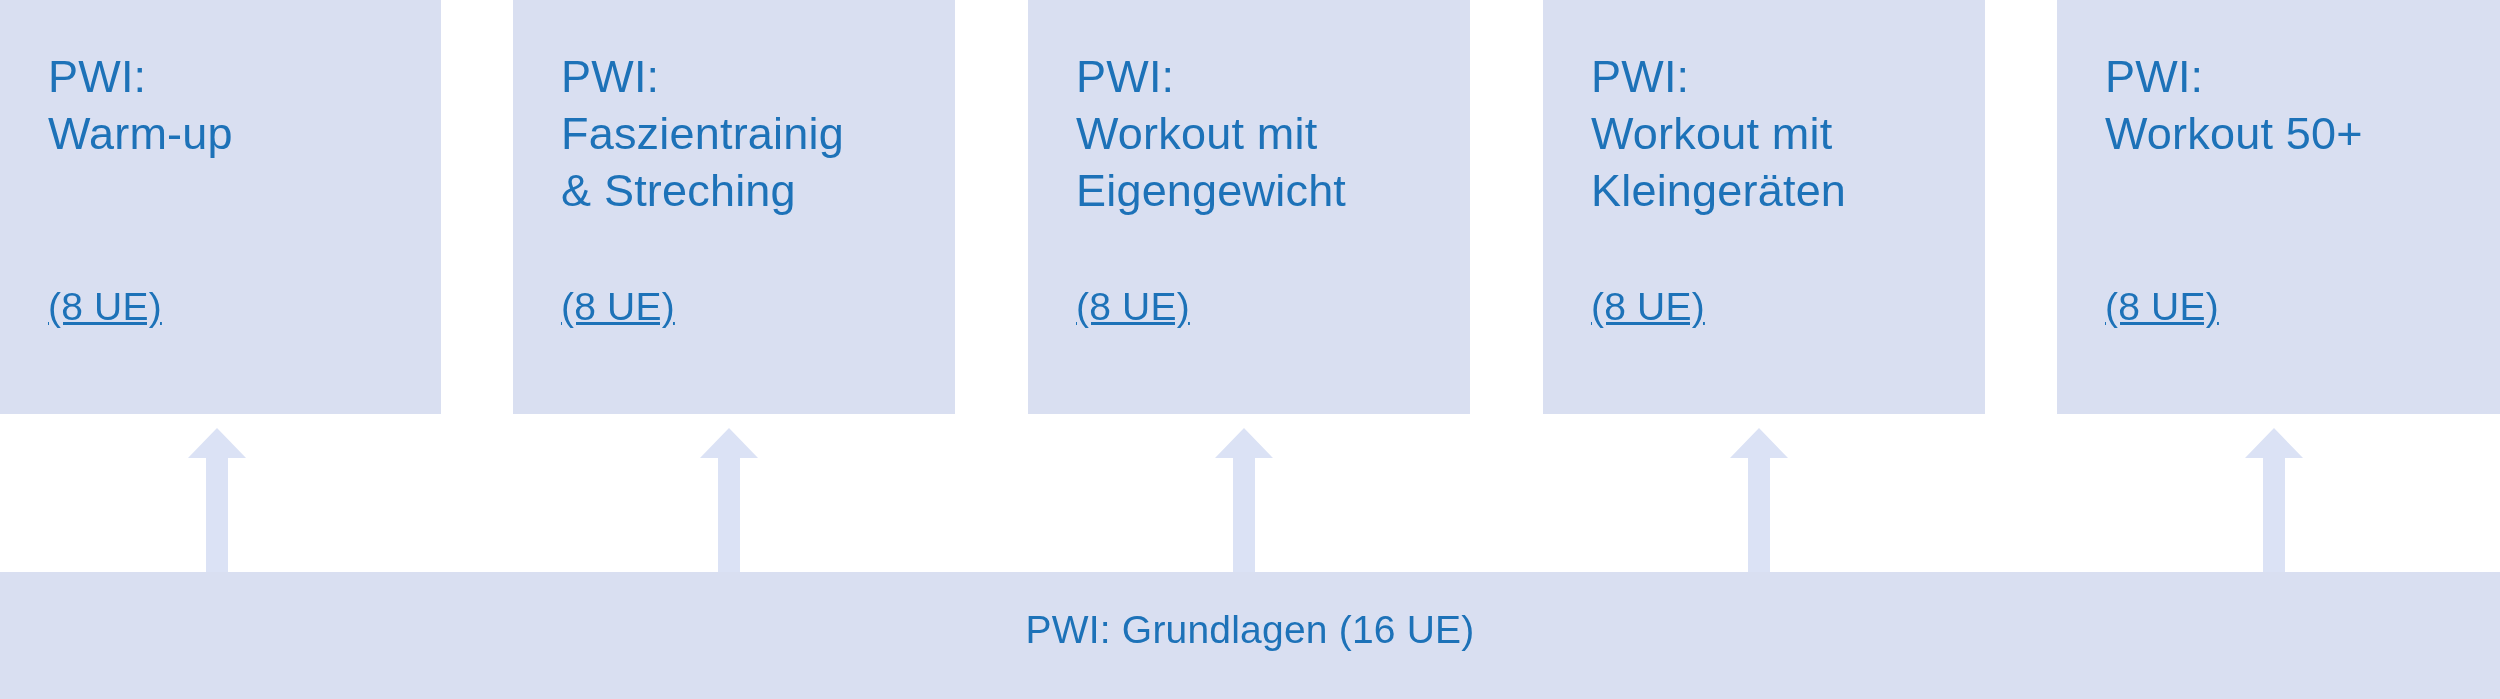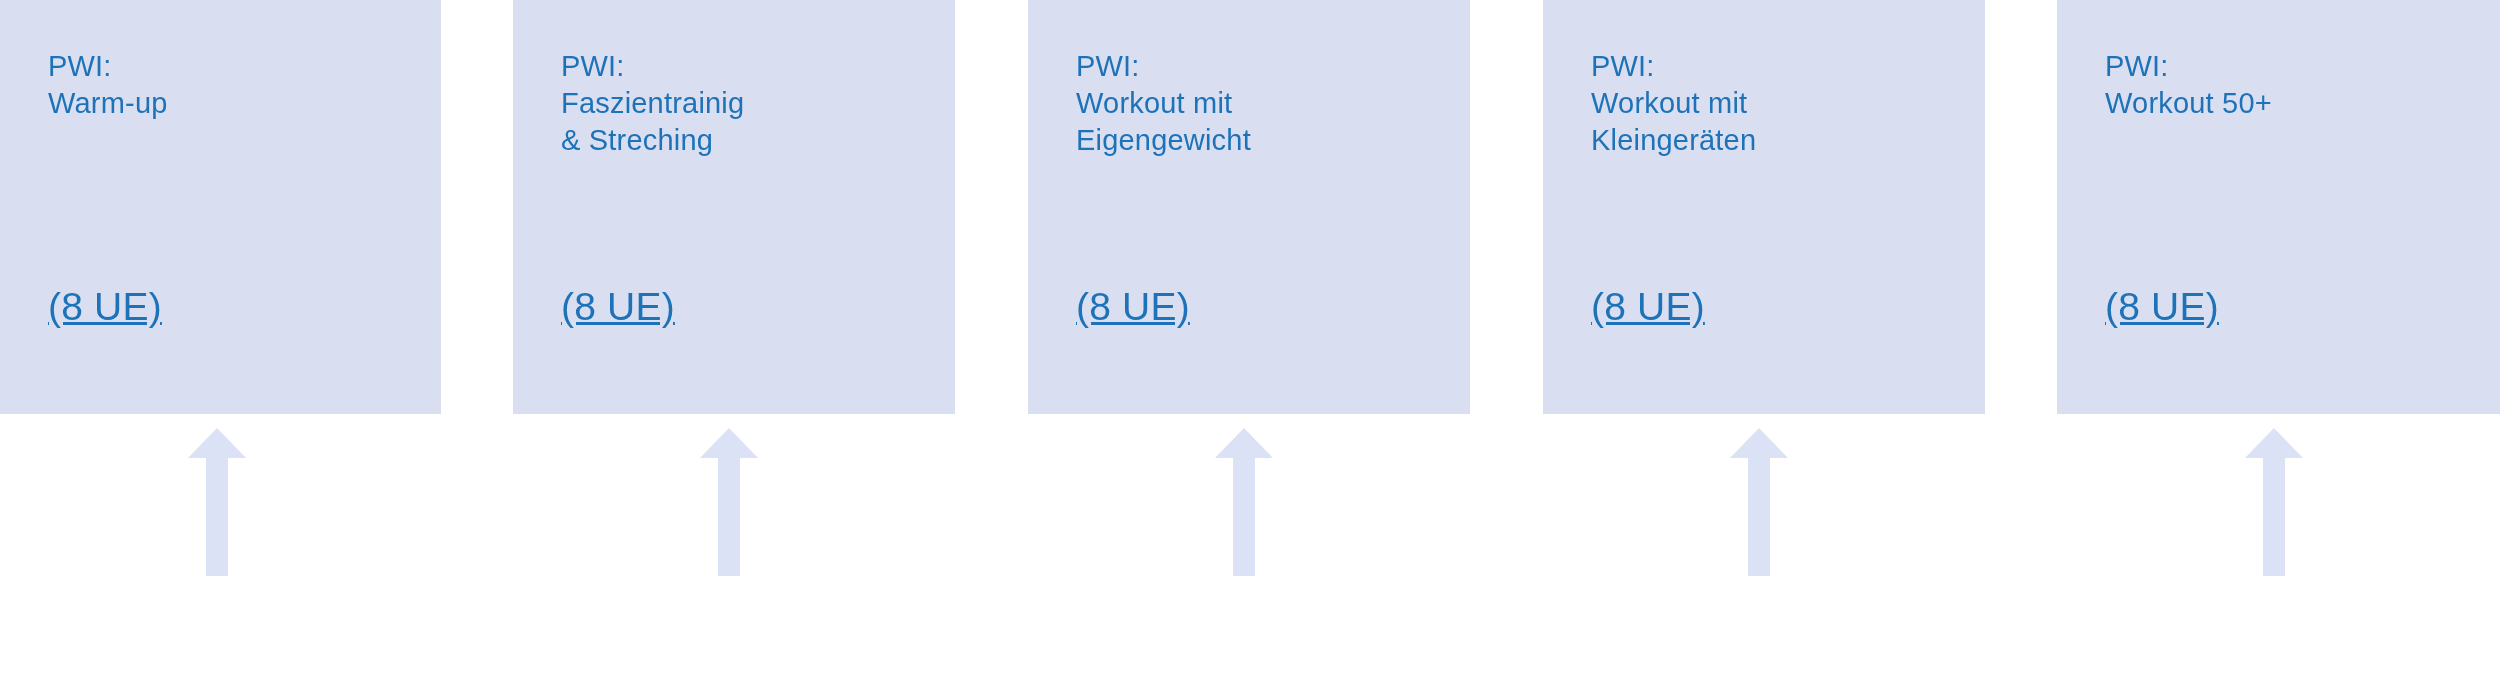--- a/index.html
+++ b/index.html
@@ -25,21 +25,21 @@
     height: 414px;
     background: #d9dff1;
     box-sizing: border-box;
   }
   .module-text {
     position: absolute;
     left: 48px;
     right: 10px;
     top: 48px;
     color: #1d72b8;
-    font-size: 29px;
+    font-size: 45px;
     line-height: 1.27;
     font-weight: 400;
     letter-spacing: 0.2px;
     white-space: pre-line;
   }
   .module-ue {
     position: absolute;
     left: 48px;
     top: 282px;
     color: #1d72b8;
@@ -137,14 +137,17 @@
     <svg viewBox="0 0 58 148" preserveAspectRatio="none" aria-hidden="true">
       <polygon points="29,0 58,30 40,30 40,148 18,148 18,30 0,30" fill="#dbe2f5"></polygon>
     </svg>
   </div>
   <div class="arrow" style="left:2245px;">
     <svg viewBox="0 0 58 148" preserveAspectRatio="none" aria-hidden="true">
       <polygon points="29,0 58,30 40,30 40,148 18,148 18,30 0,30" fill="#dbe2f5"></polygon>
     </svg>
   </div>
 
+  <div class="base-bar">
+    <div class="base-bar-label">PWI: Grundlagen (16 UE)</div>
+  </div>
 
 </div>
 
 </body></html>

